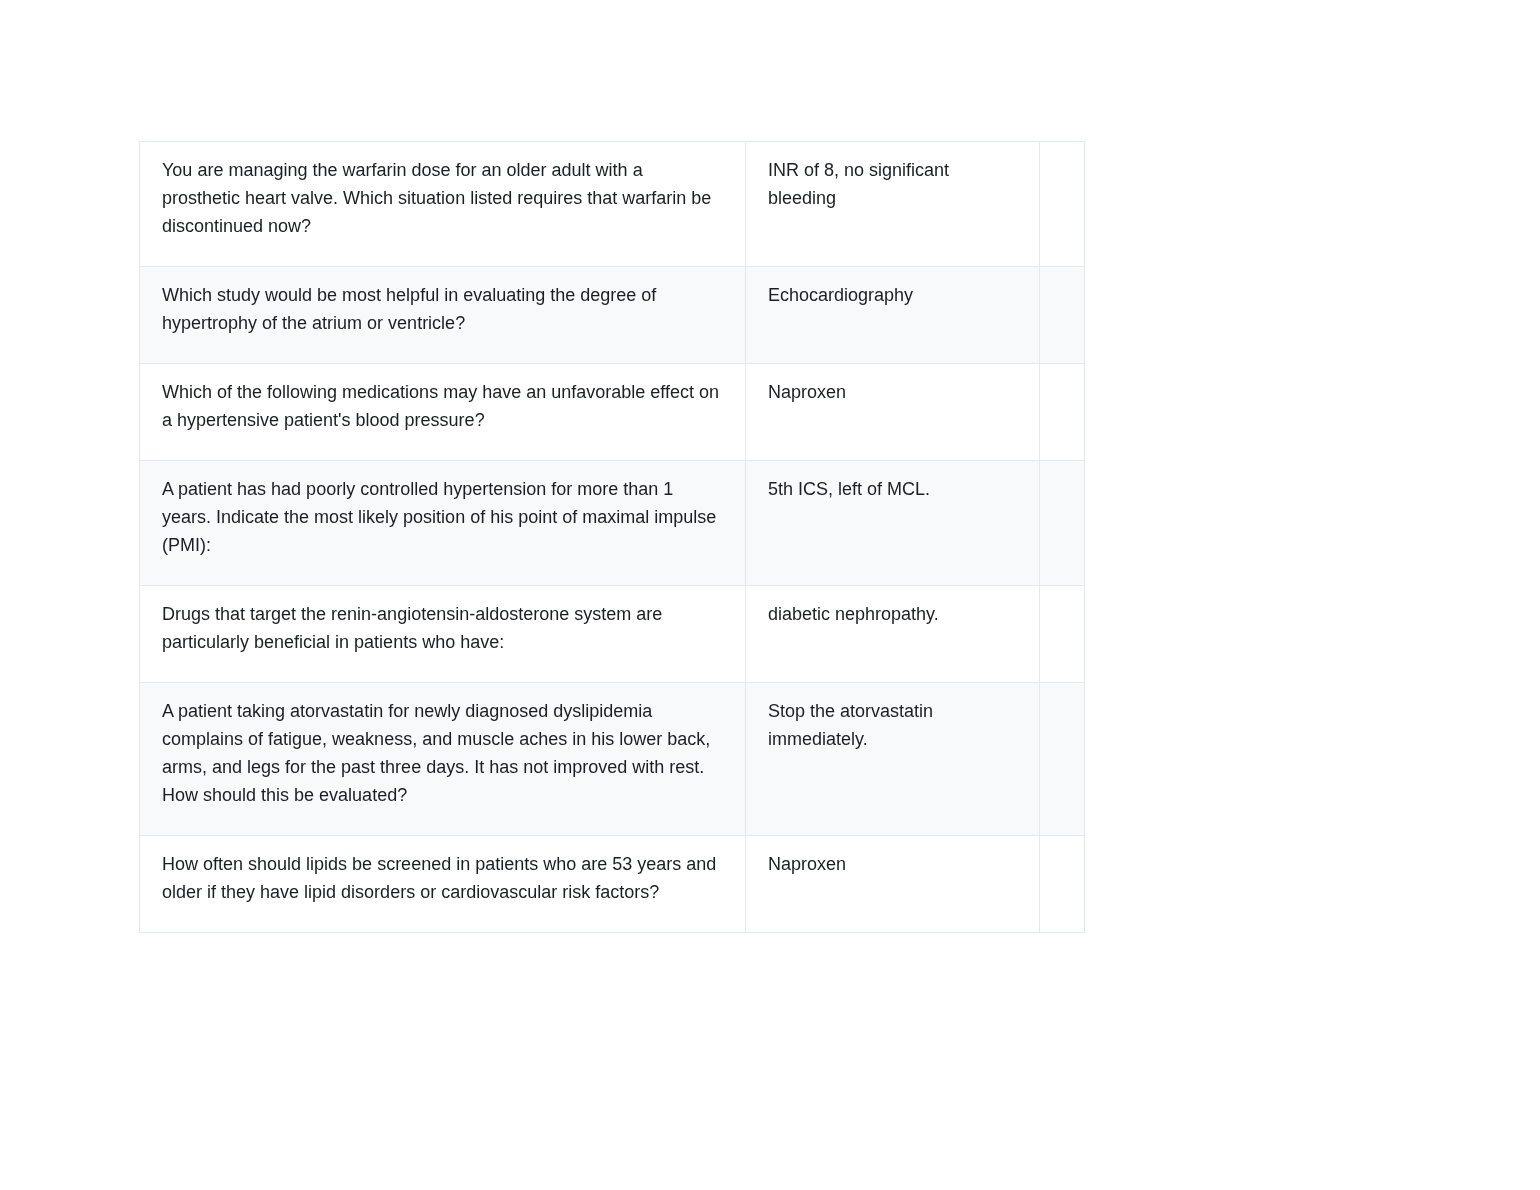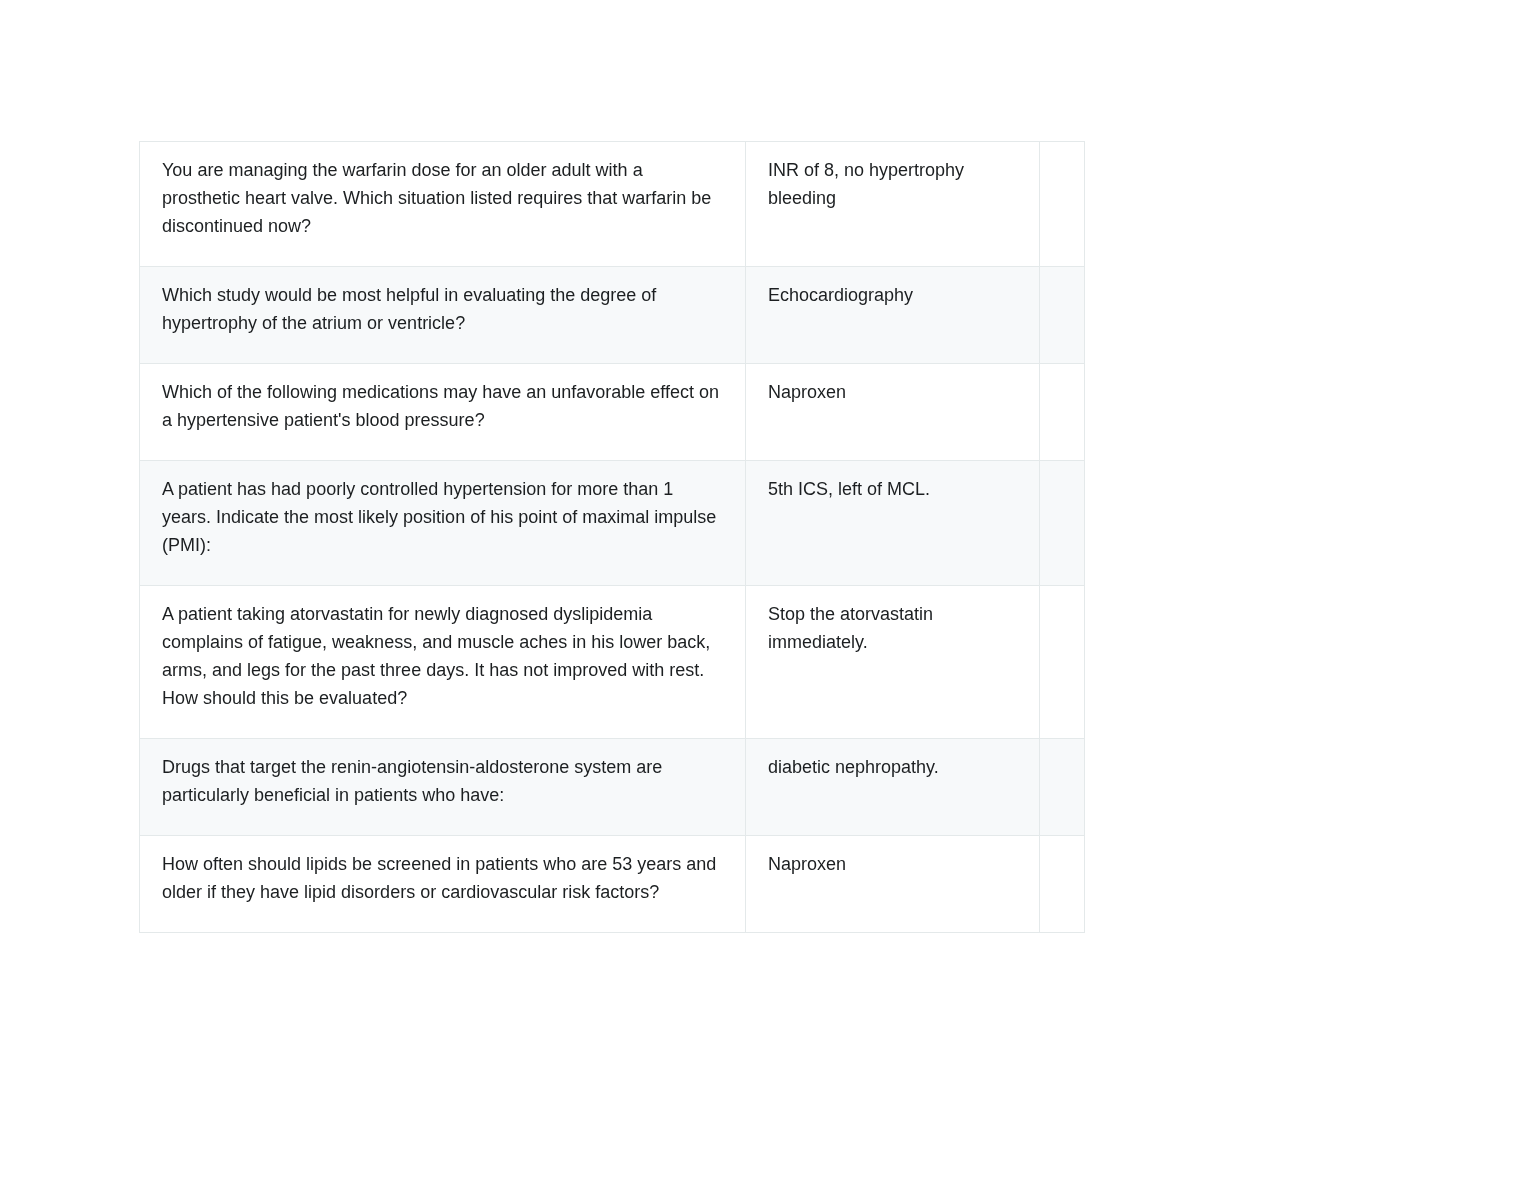--- a/index.html
+++ b/index.html
@@ -48,46 +48,46 @@
 <div class="page">
   <table class="qa-table">
     <colgroup>
       <col class="col-question">
       <col class="col-answer">
       <col class="col-extra">
     </colgroup>
     <tbody>
       <tr>
         <td>You are managing the warfarin dose for an older adult with a prosthetic heart valve. Which situation listed requires that warfarin be discontinued now?</td>
-        <td>INR of 8, no hypertrophy bleeding</td>
+        <td>INR of 8, no significant bleeding</td>
         <td class="extra-cell"></td>
       </tr>
       <tr>
         <td>Which study would be most helpful in evaluating the degree of hypertrophy of the atrium or ventricle?</td>
         <td>Echocardiography</td>
         <td class="extra-cell"></td>
       </tr>
       <tr>
         <td>Which of the following medications may have an unfavorable effect on a hypertensive patient's blood pressure?</td>
         <td>Naproxen</td>
         <td class="extra-cell"></td>
       </tr>
       <tr>
         <td>A patient has had poorly controlled hypertension for more than 1 years. Indicate the most likely position of his point of maximal impulse (PMI):</td>
         <td>5th ICS, left of MCL.</td>
         <td class="extra-cell"></td>
       </tr>
       <tr>
-        <td>A patient taking atorvastatin for newly diagnosed dyslipidemia complains of fatigue, weakness, and muscle aches in his lower back, arms, and legs for the past three days. It has not improved with rest. How should this be evaluated?</td>
-        <td>Stop the atorvastatin immediately.</td>
+        <td>Drugs that target the renin-angiotensin-aldosterone system are particularly beneficial in patients who have:</td>
+        <td>diabetic nephropathy.</td>
         <td class="extra-cell"></td>
       </tr>
       <tr>
-        <td>Drugs that target the renin-angiotensin-aldosterone system are particularly beneficial in patients who have:</td>
-        <td>diabetic nephropathy.</td>
+        <td>A patient taking atorvastatin for newly diagnosed dyslipidemia complains of fatigue, weakness, and muscle aches in his lower back, arms, and legs for the past three days. It has not improved with rest. How should this be evaluated?</td>
+        <td>Stop the atorvastatin immediately.</td>
         <td class="extra-cell"></td>
       </tr>
       <tr>
         <td>How often should lipids be screened in patients who are 53 years and older if they have lipid disorders or cardiovascular risk factors?</td>
         <td>Naproxen</td>
         <td class="extra-cell"></td>
       </tr>
     </tbody>
   </table>
 </div>

